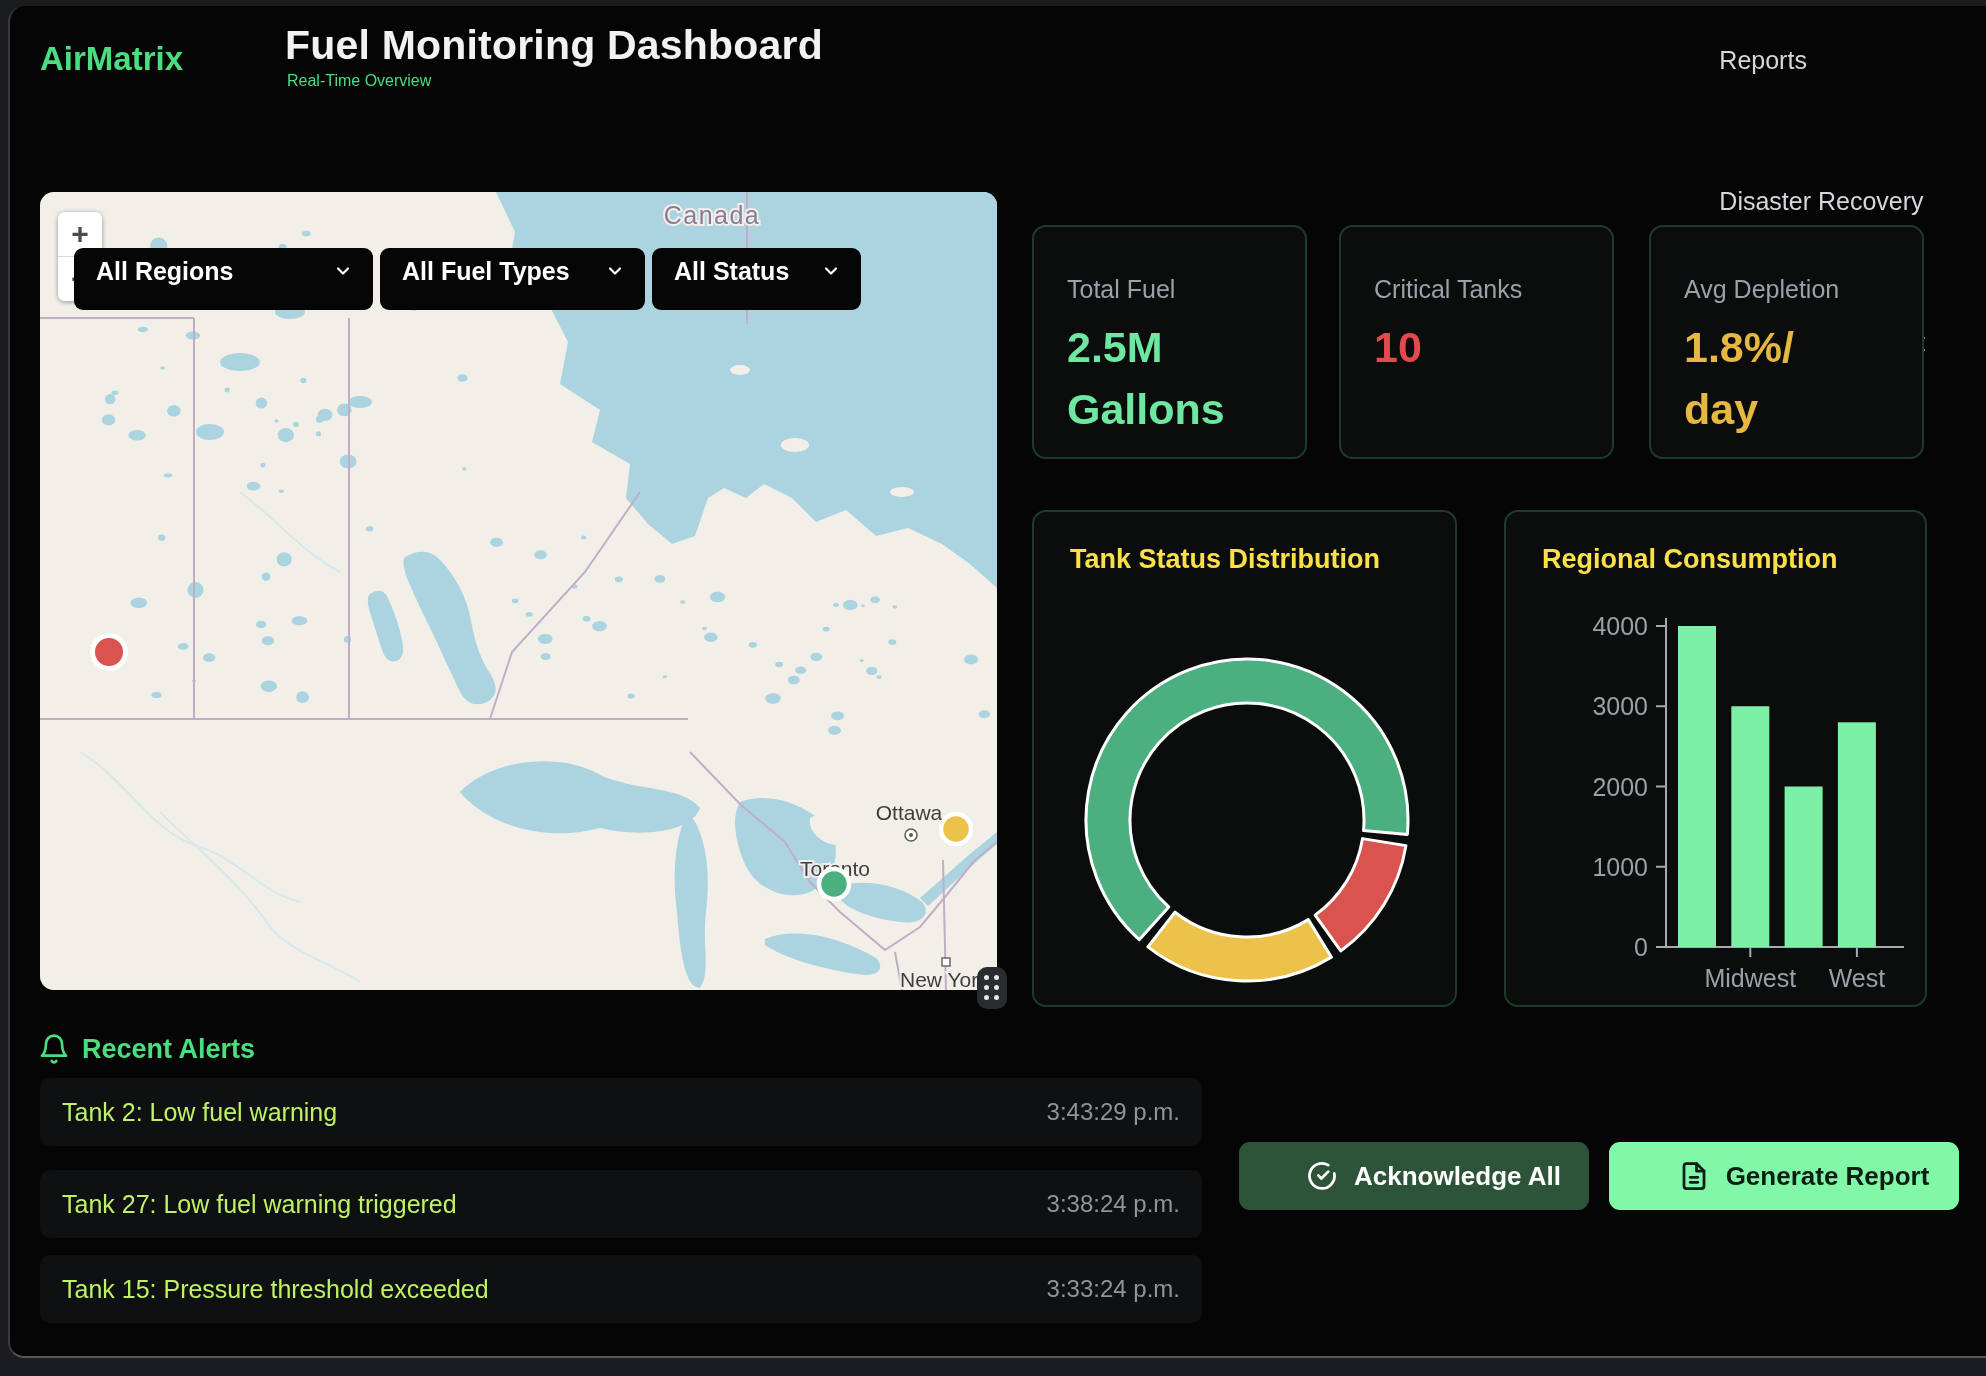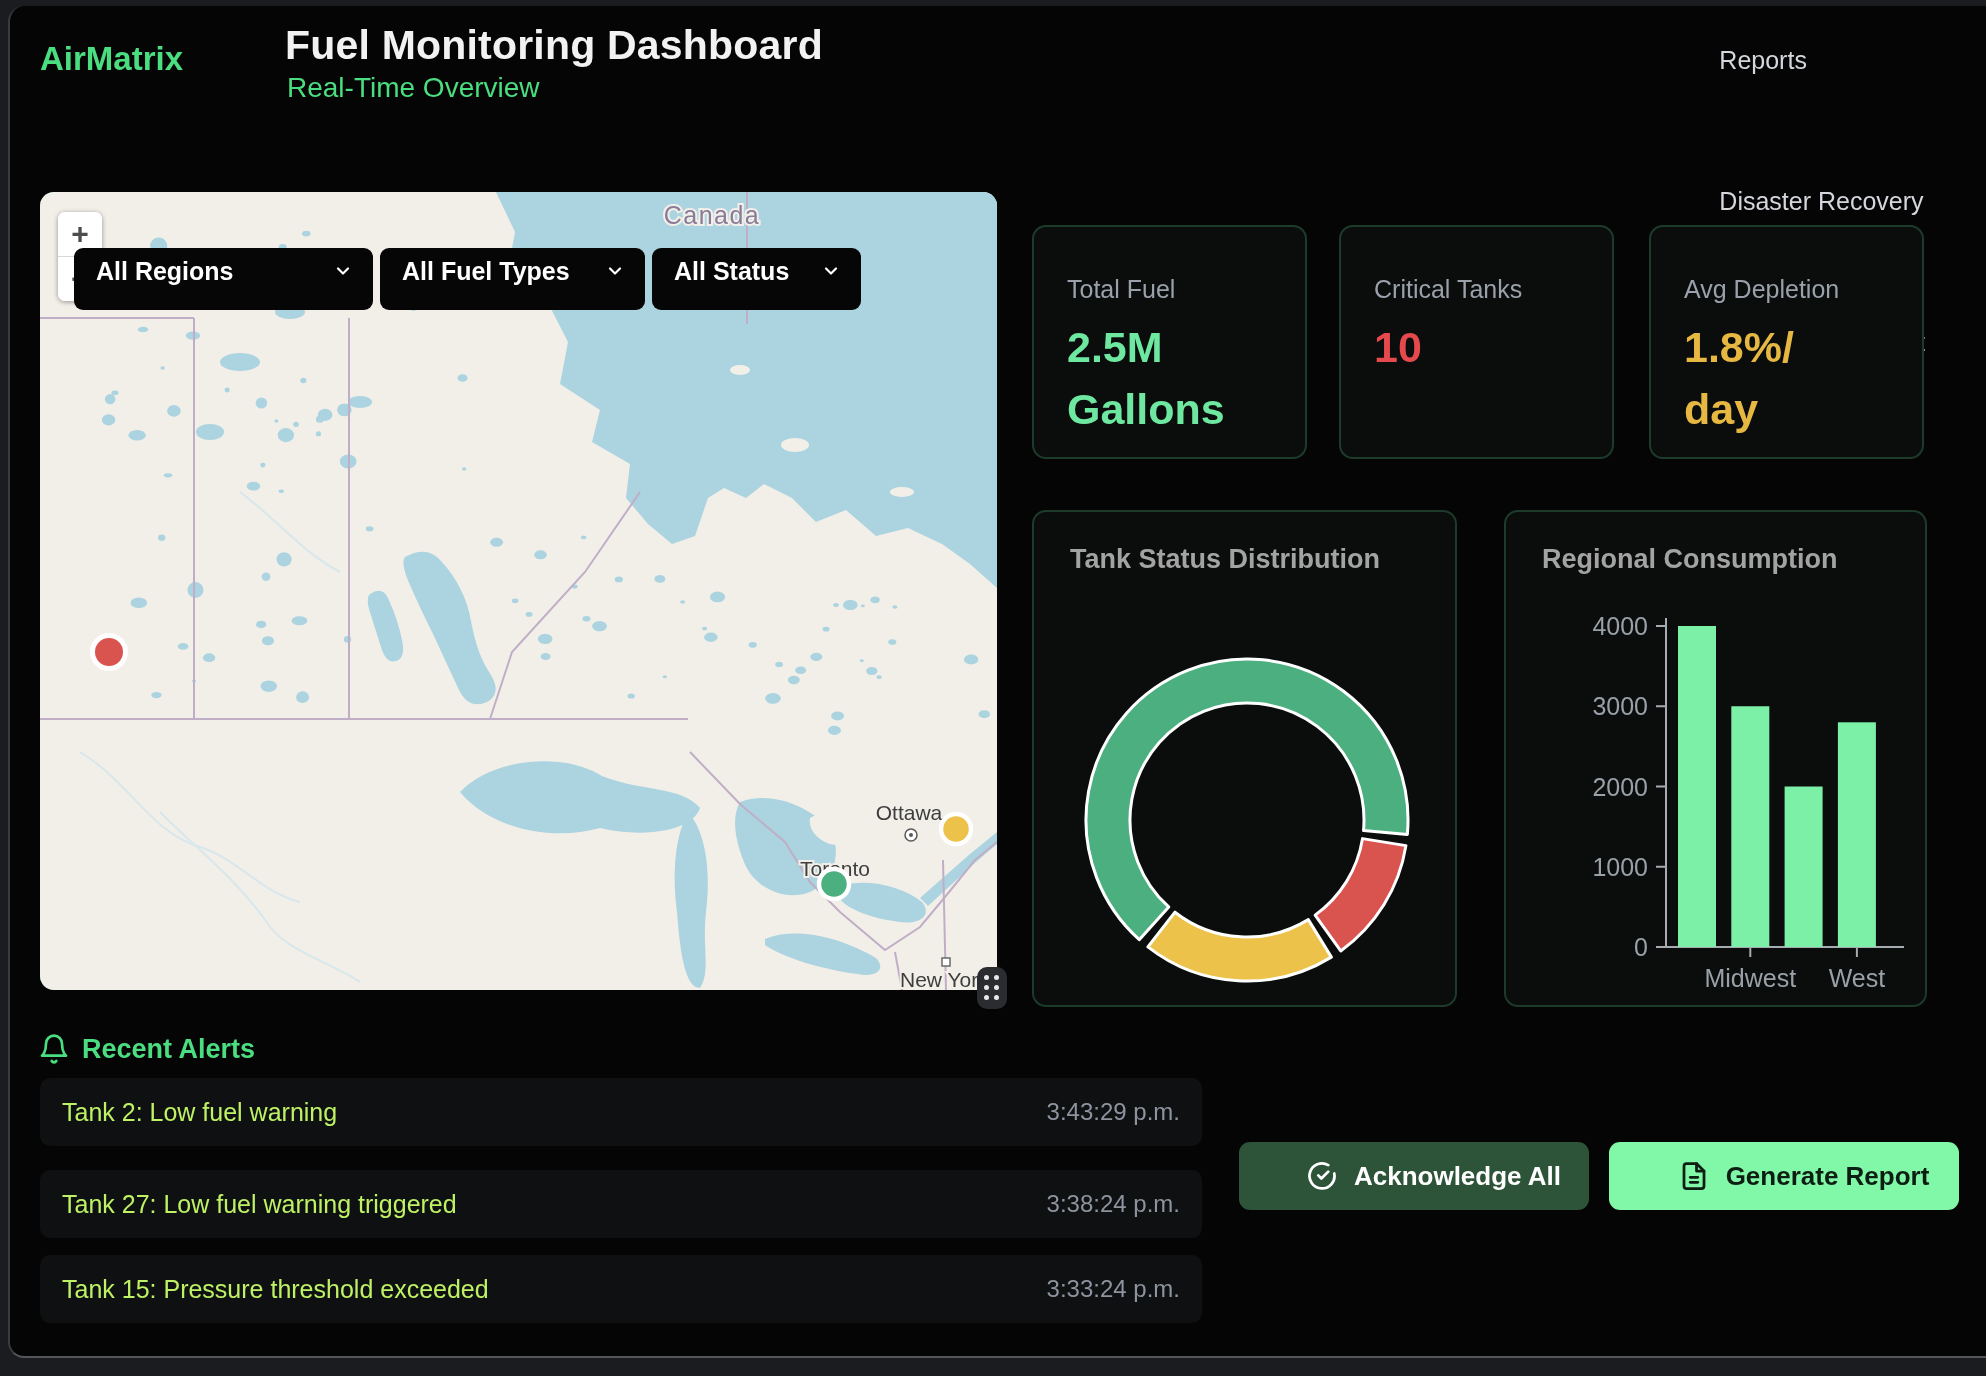--- a/index.html
+++ b/index.html
@@ -13,21 +13,21 @@
     position:absolute;left:8px;top:6px;right:0;bottom:18px;
     background:#050505;
     border-left:2px solid #3a3b41;border-bottom:2px solid #55565c;
     border-bottom-left-radius:16px;border-top-left-radius:16px;
     overflow:hidden;
   }
   .abs{position:absolute;}
   
   .logo{left:30px;top:34px;font-size:33px;font-weight:700;color:#4ade80;}
   .page-title{left:275px;top:16px;font-size:41px;font-weight:700;color:#f2f2f2;letter-spacing:.2px;}
-  .page-subtitle{left:277px;top:66px;font-size:28px;font-weight:500;color:#4ade80;}
+  .page-subtitle{left:277px;top:66px;font-size:16px;font-weight:500;color:#4ade80;}
   .nav{right:61px;top:40px;display:flex;gap:112px;flex-direction:column;}
   .nav-item{font-size:25px;color:#d4d7dc;cursor:pointer;white-space:nowrap;}
   
   .map{
     left:30px;top:186px;width:957px;height:798px;border-radius:14px;overflow:hidden;
     background:#0f766e;
   }
   .map svg.base{position:absolute;left:0;top:0;}
   .zoomctl{
     left:18px;top:20px;width:44px;background:#ffffff;border-radius:7px;
@@ -52,21 +52,21 @@
   }
   .grip i{width:5px;height:5px;border-radius:50%;background:#e8e8e8;}
   
   .card{
     background:#0b0d0c;border:2px solid #1d3b2b;border-radius:14px;box-sizing:border-box;
   }
   .stat-card{width:275px;height:234px;top:219px;padding:48px 33px;}
   .stat-label{font-size:25px;color:#9aa1ab;}
   .stat-value{font-size:43px;font-weight:700;line-height:62px;margin-top:12px;}
   .chart-card{top:504px;height:497px;padding:32px 0 0 36px;}
-  .chart-title{font-size:27px;font-weight:700;color:#a3a3a3;}
+  .chart-title{font-size:27px;font-weight:700;color:#fde047;}
   
   .alerts-title{left:72px;top:1028px;font-size:27px;font-weight:700;color:#4ade80;}
   .bell{left:28px;top:1026px;}
   .alert-row{
     left:30px;width:1162px;height:68px;background:#0f1011;border-radius:10px;
     display:flex;align-items:center;justify-content:space-between;
     padding:0 22px;box-sizing:border-box;cursor:default;
   }
   .alert-msg{font-size:25px;color:#bef264;}
   .alert-time{font-size:24px;color:#8d949e;}

